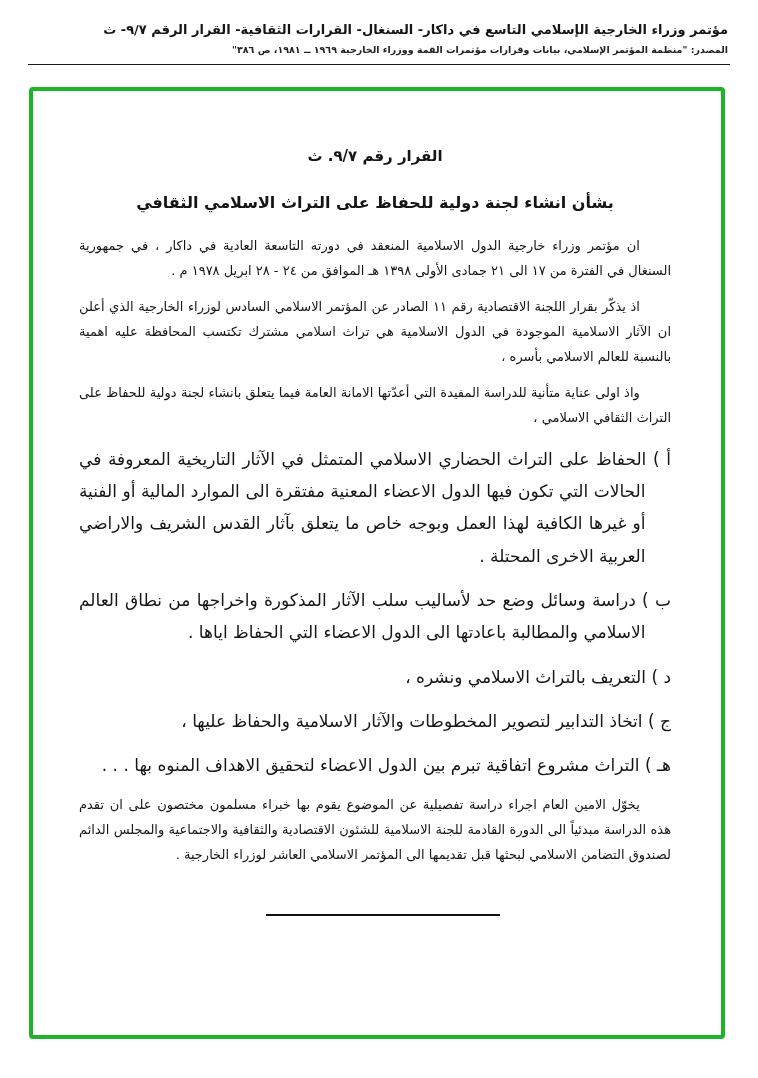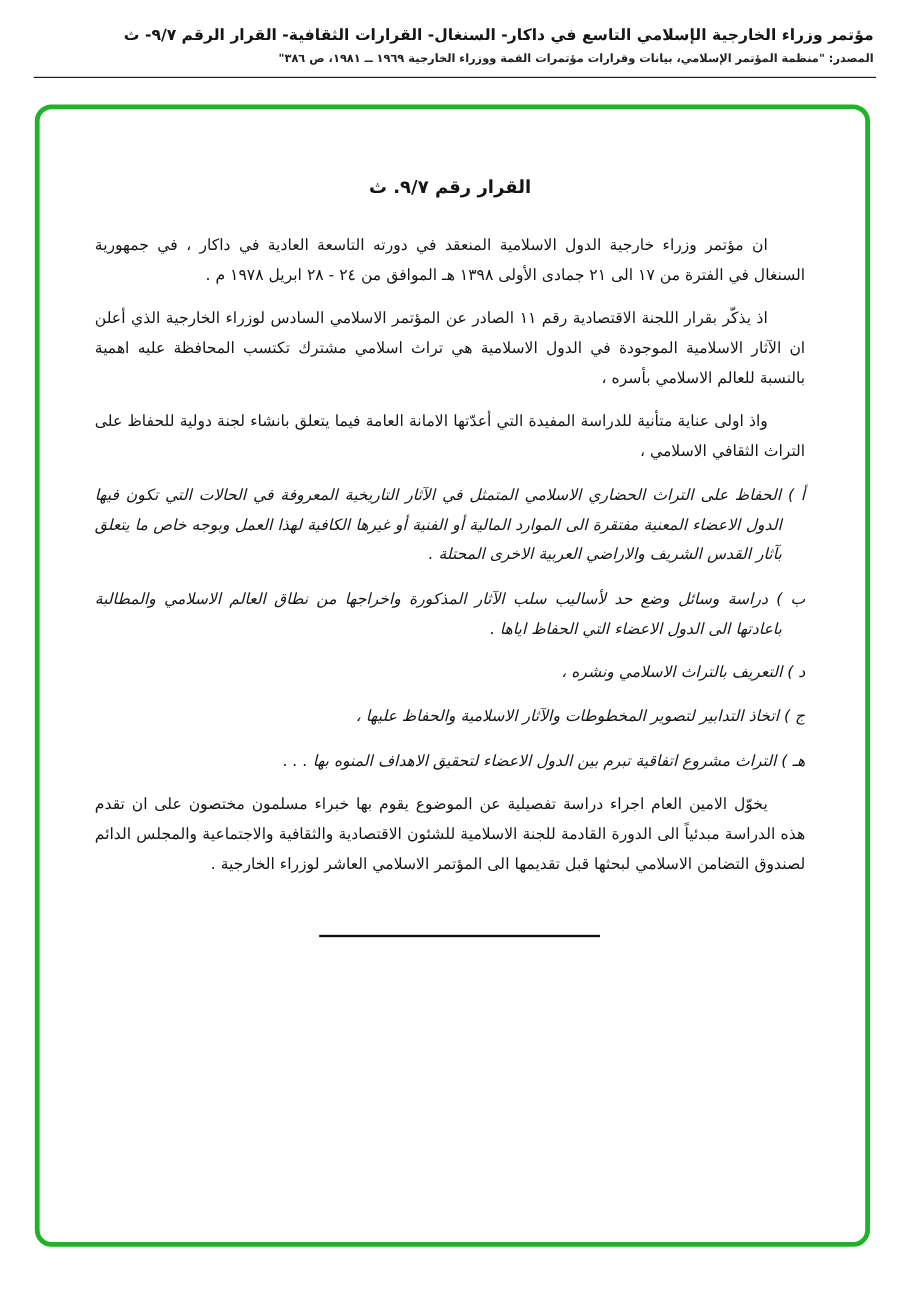--- a/index.html
+++ b/index.html
@@ -33,21 +33,21 @@
   }
   .header-rule {
     border: none;
     border-top: 1.5px solid #1c1c1c;
     margin: 9px 28px 0 28px;
   }
   .green-frame {
     margin: 22px 33px 0 29px;
     height: 952px;
     border: 4px solid #1fb327;
-    border-radius: 14px;
+    border-radius: 4px;
     padding: 56px 50px 0 46px;
     background: #ffffff;
   }
   .doc-title {
     text-align: center;
     font-size: 15px;
     font-weight: bold;
     margin-bottom: 28px;
   }
   .doc-subtitle {
@@ -57,27 +57,26 @@
     margin-bottom: 22px;
   }
   .para {
     font-size: 13px;
     line-height: 1.9;
     text-align: justify;
     text-indent: 2.4em;
     margin-bottom: 12px;
   }
   .list-item {
-    font-size: 13px;
+    font-size: 17px;
     line-height: 1.9;
     text-align: justify;
     padding-right: 1.5em;
     text-indent: -1.5em;
     margin-bottom: 12px;
-    font-style: italic;
   }
   .list-item .marker { font-weight: normal; }
   .closing { margin-bottom: 0; }
   .end-rule {
     width: 234px;
     border: none;
     border-top: 2px solid #111;
     margin: 46px auto 0 auto;
     position: relative;
     right: -8px;
@@ -92,20 +91,21 @@
     <div class="header-line1">مؤتمر وزراء الخارجية الإسلامي التاسع في داكار- السنغال- القرارات الثقافية- القرار الرقم ٩/٧- ث</div>
     <div class="header-line2">المصدر: "منظمة المؤتمر الإسلامي، بيانات وقرارات مؤتمرات القمة ووزراء الخارجية ١٩٦٩ ــ ١٩٨١، ص ٣٨٦"</div>
   </header>
 
   <hr class="header-rule">
 
   <div class="green-frame">
     <div class="doc-body">
 
       <h1 class="doc-title">القرار رقم ٩/٧. ث</h1>
+      <h2 class="doc-subtitle">بشأن انشاء لجنة دولية للحفاظ على التراث الاسلامي الثقافي</h2>
 
       <p class="para">ان مؤتمر وزراء خارجية الدول الاسلامية المنعقد في دورته التاسعة العادية في داكار ، في جمهورية السنغال في الفترة من ١٧ الى ٢١ جمادى الأولى ١٣٩٨ هـ الموافق من ٢٤ - ٢٨ ابريل ١٩٧٨ م .</p>
       <p class="para">اذ يذكّر بقرار اللجنة الاقتصادية رقم ١١ الصادر عن المؤتمر الاسلامي السادس لوزراء الخارجية الذي أعلن ان الآثار الاسلامية الموجودة في الدول الاسلامية هي تراث اسلامي مشترك تكتسب المحافظة عليه اهمية بالنسبة للعالم الاسلامي بأسره ،</p>
       <p class="para">واذ اولى عناية متأنية للدراسة المفيدة التي أعدّتها الامانة العامة فيما يتعلق بانشاء لجنة دولية للحفاظ على التراث الثقافي الاسلامي ،</p>
 
       <div class="list-item">
         <span class="marker">أ )</span>
         <span class="item-text">الحفاظ على التراث الحضاري الاسلامي المتمثل في الآثار التاريخية المعروفة في الحالات التي تكون فيها الدول الاعضاء المعنية مفتقرة الى الموارد المالية أو الفنية أو غيرها الكافية لهذا العمل وبوجه خاص ما يتعلق بآثار القدس الشريف والاراضي العربية الاخرى المحتلة .</span>
       </div>
       <div class="list-item">

